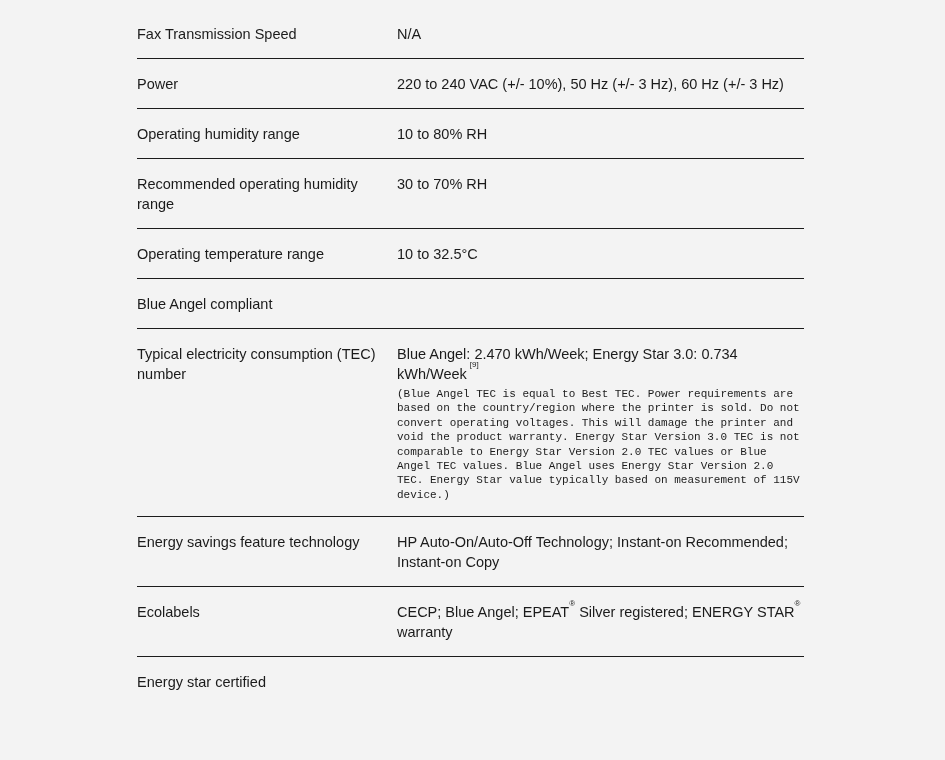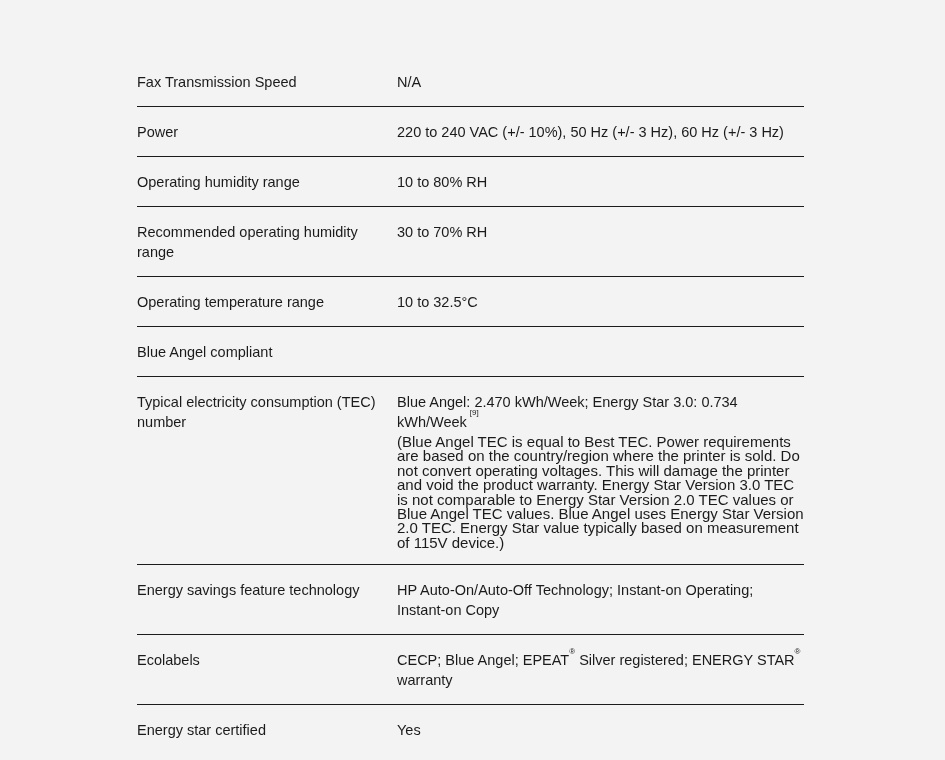--- a/index.html
+++ b/index.html
@@ -22,21 +22,20 @@
       top: 0;
       width: 667px;
     }
     .row {
       display: flex;
       padding: 15px 0 14px 0;
       border-bottom: 1px solid #1b1b1b;
     }
     .row.first {
       padding-top: 24px;
-      margin-top: 48px;
     }
     .row.last {
       border-bottom: none;
     }
     .label {
       width: 260px;
       flex: 0 0 260px;
       padding-right: 20px;
       box-sizing: border-box;
     }
@@ -45,23 +44,24 @@
     }
     sup.ref {
       font-size: 8px;
       vertical-align: top;
       position: relative;
       top: -3px;
       margin-left: 3px;
       line-height: 1;
     }
     .note {
-      font-size: 15px;
+      font-size: 11px;
       line-height: 14.4px;
       margin-top: 3px;
+      font-family: Liberation Mono, monospace;
     }
     sup.reg {
       font-size: 8px;
       vertical-align: top;
       position: relative;
       top: -2px;
       line-height: 1;
     }
   </style>
 </head>
@@ -102,26 +102,25 @@
   <div class="row">
     <div class="label">Typical electricity consumption (TEC) number</div>
     <div class="value">
       <div><span>Blue Angel: 2.470 kWh/Week; Energy Star 3.0: 0.734 kWh/Week</span><sup class="ref">[9]</sup></div>
       <div class="note">(Blue Angel TEC is equal to Best TEC. Power requirements are based on the country/region where the printer is sold. Do not convert operating voltages. This will damage the printer and void the product warranty. Energy Star Version 3.0 TEC is not comparable to Energy Star Version 2.0 TEC values or Blue Angel TEC values. Blue Angel uses Energy Star Version 2.0 TEC. Energy Star value typically based on measurement of 115V device.)</div>
     </div>
   </div>
 
   <div class="row">
     <div class="label">Energy savings feature technology</div>
-    <div class="value">HP Auto-On/Auto-Off Technology; Instant-on Operating; Instant-on Copy</div>
+    <div class="value">HP Auto-On/Auto-Off Technology; Instant-on Recommended; Instant-on Copy</div>
   </div>
 
   <div class="row">
     <div class="label">Ecolabels</div>
     <div class="value"><span>CECP; Blue Angel; EPEAT</span><sup class="reg">®</sup><span> Silver registered; ENERGY STAR</span><sup class="reg">®</sup><span> warranty</span></div>
   </div>
 
   <div class="row last">
     <div class="label">Energy star certified</div>
-    <div class="value">Yes</div>
   </div>
 
 </div>
 
 </body></html>

